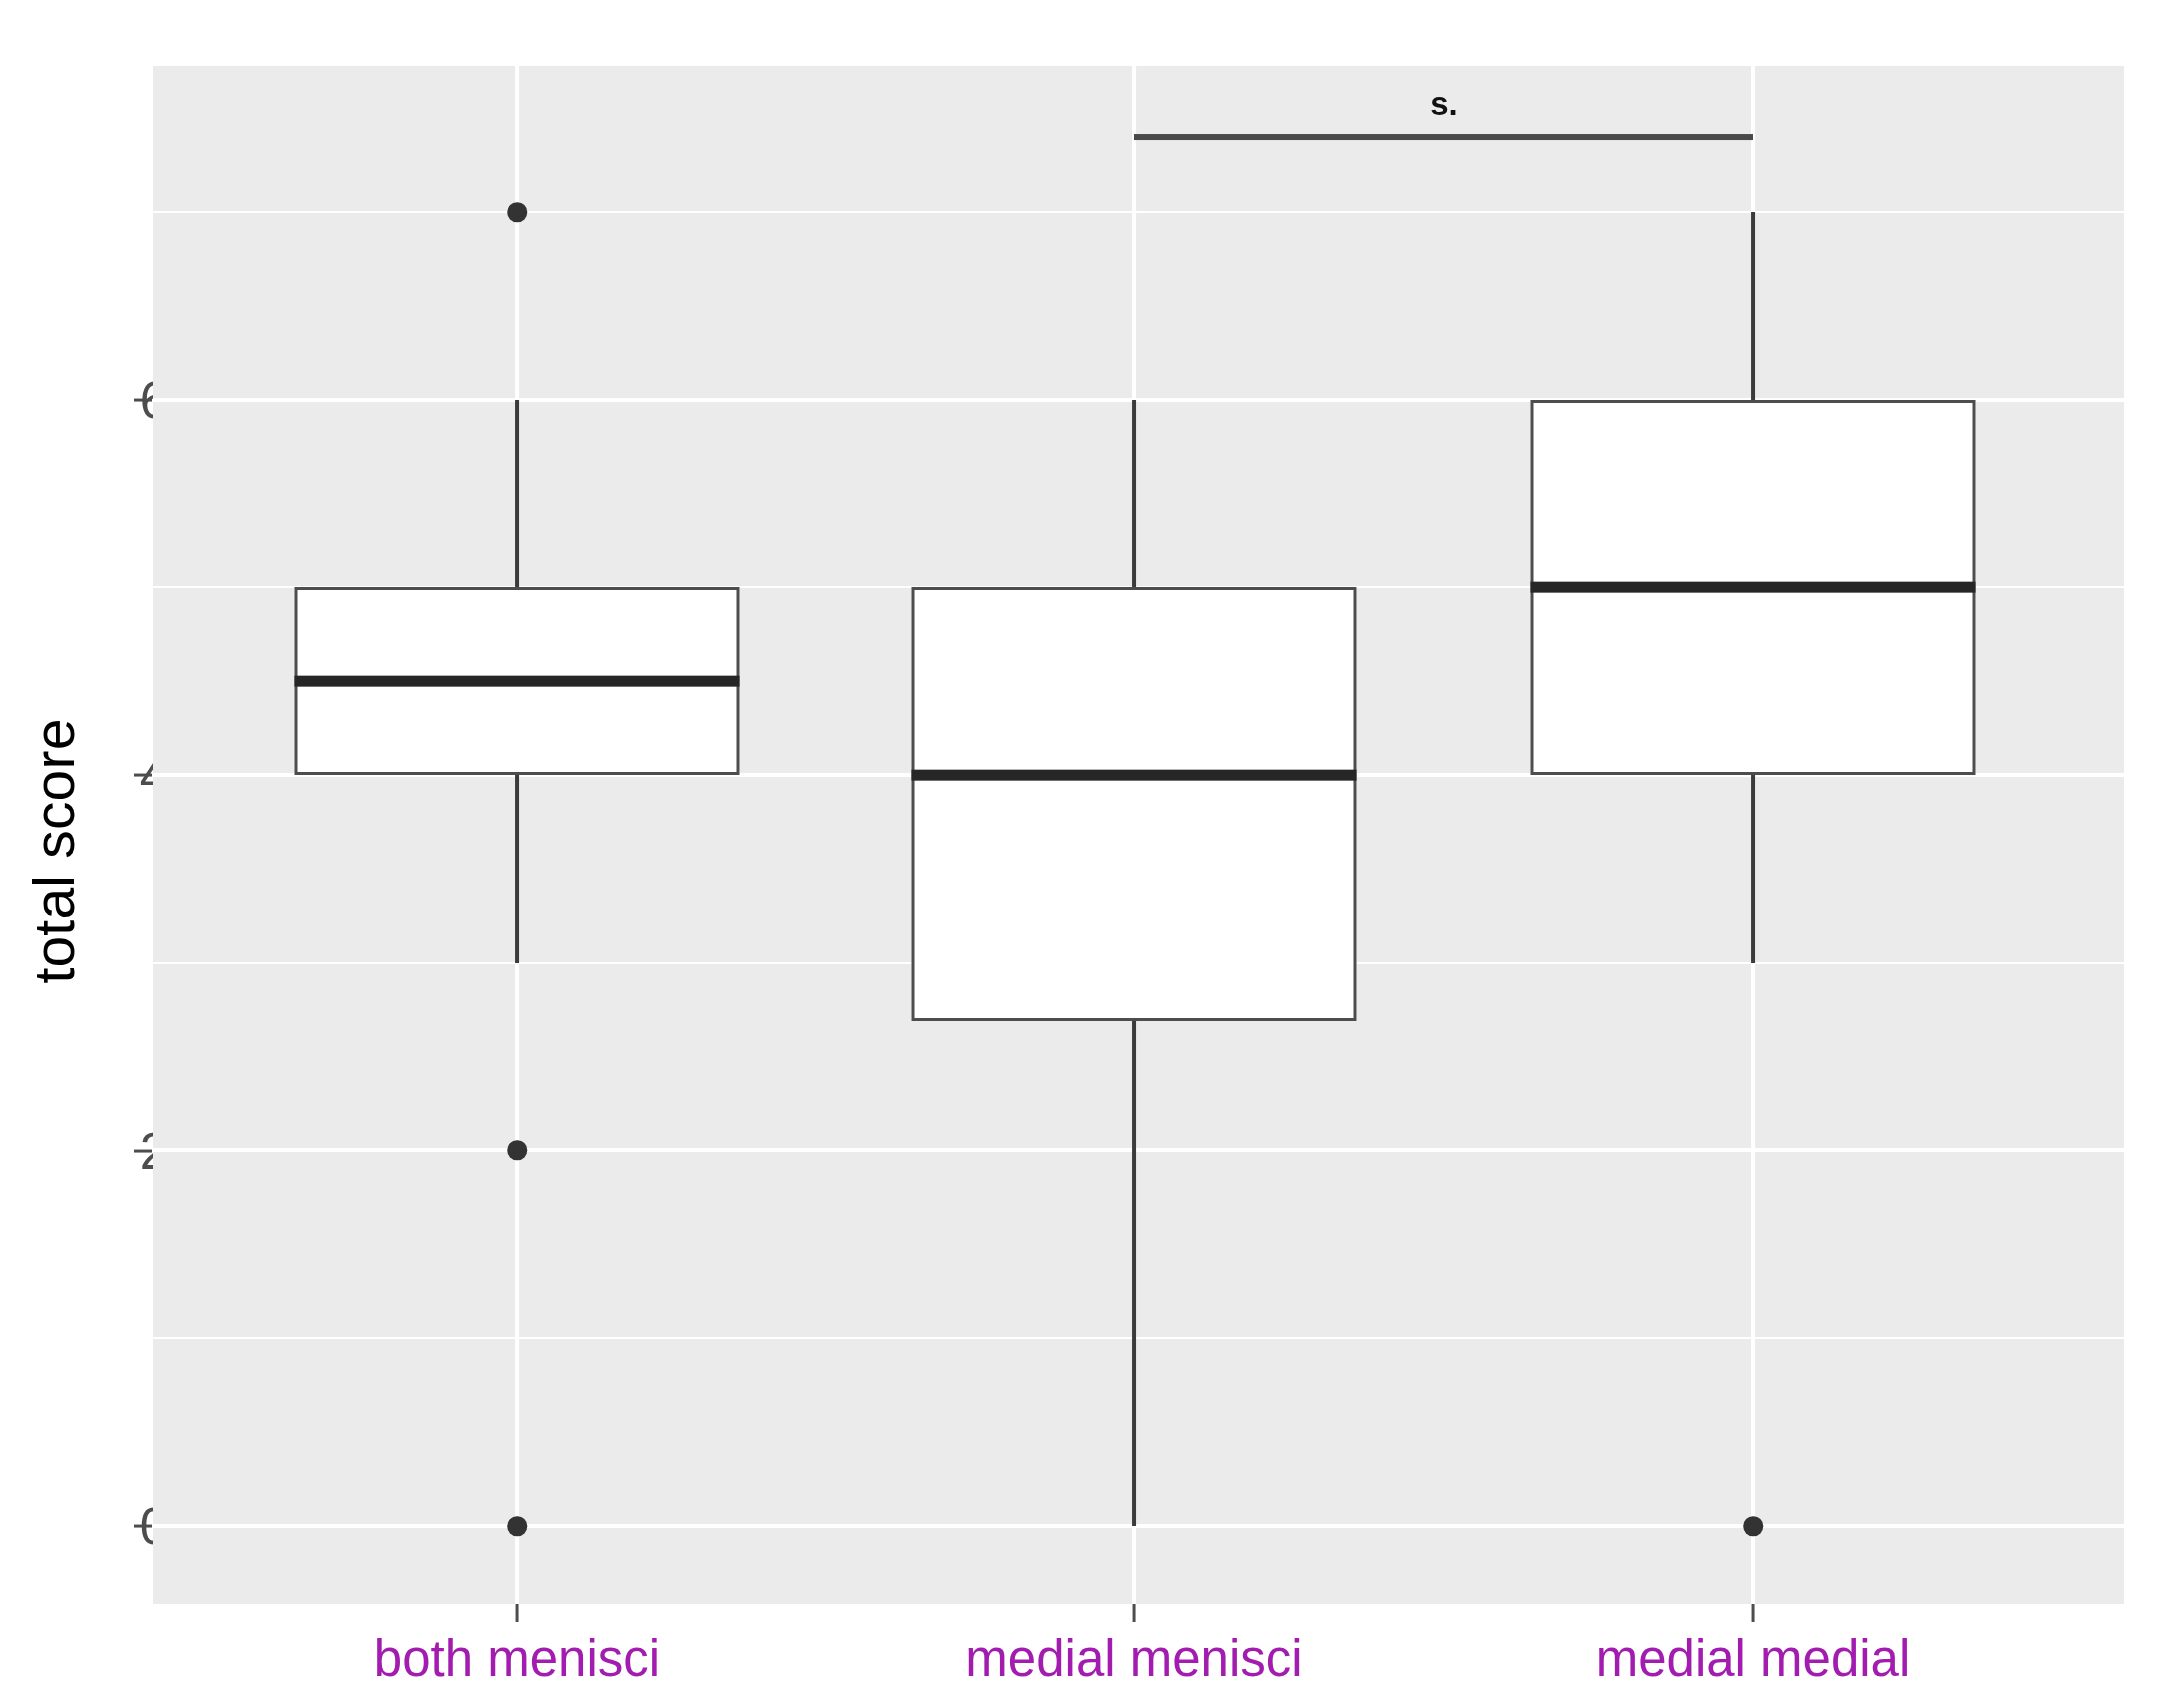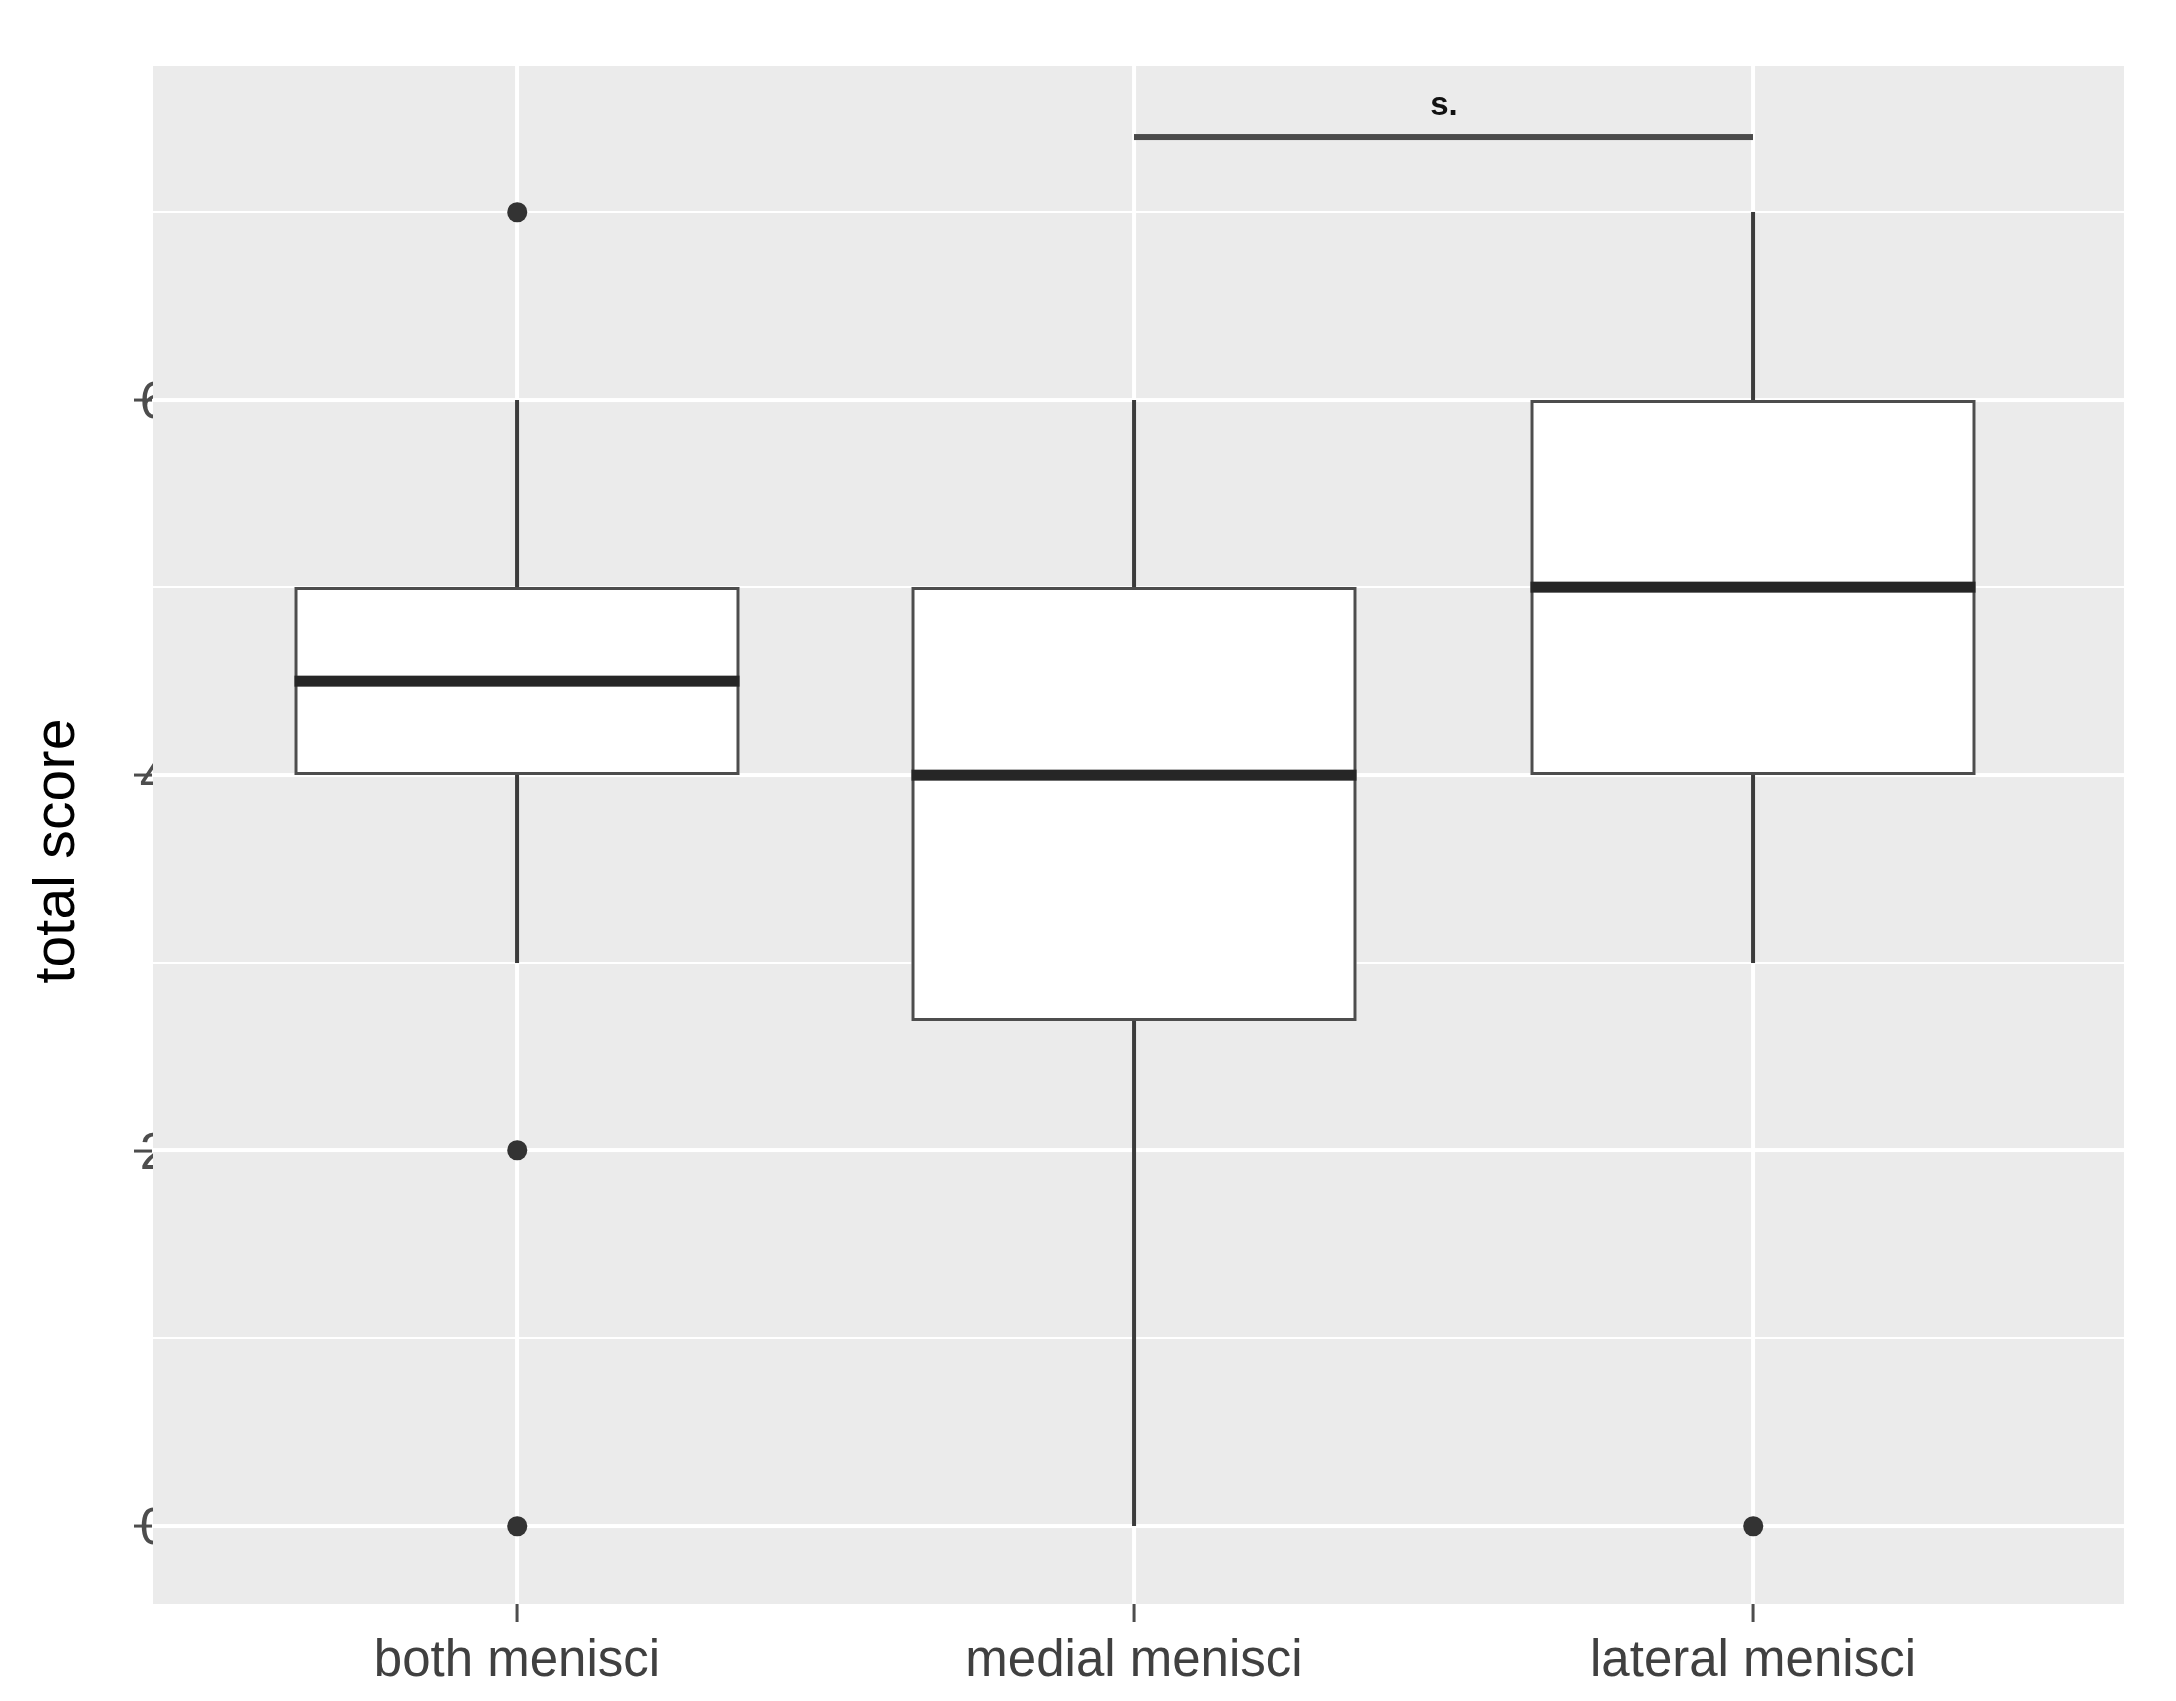--- a/index.html
+++ b/index.html
@@ -58,21 +58,21 @@
     height: 2.9px;
     background: #4d4d4d;
     transform: translateY(-50%);
   }
 
   
   .x-tick-label {
     position: absolute;
     top: 1629px;
     font-size: 51px;
-    color: #404040;
+    color: #a21caf;
     transform: translateX(-50%);
     white-space: nowrap;
   }
   .x-tick-mark {
     position: absolute;
     top: 1604px;
     width: 2.9px;
     height: 17.6px;
     background: #4d4d4d;
     transform: translateX(-50%);
@@ -212,18 +212,18 @@
         <div class="sig-bracket" style="left: 981px; width: 619px; top: 71px;"></div>
         <div class="sig-label" style="left: 1291px; top: 57px;">s.</div>
       </div>
   </div>
 
   <div id="x-ticks">
       <div class="x-tick-label" style="left: 517px;">both menisci</div>
       <div class="x-tick-mark" style="left: 517px;"></div>
       <div class="x-tick-label" style="left: 1134px;">medial menisci</div>
       <div class="x-tick-mark" style="left: 1134px;"></div>
-      <div class="x-tick-label" style="left: 1753px;">lateral menisci</div>
+      <div class="x-tick-label" style="left: 1753px;">medial medial</div>
       <div class="x-tick-mark" style="left: 1753px;"></div>
     </div>
 
 </div>
 
 
 </body></html>

